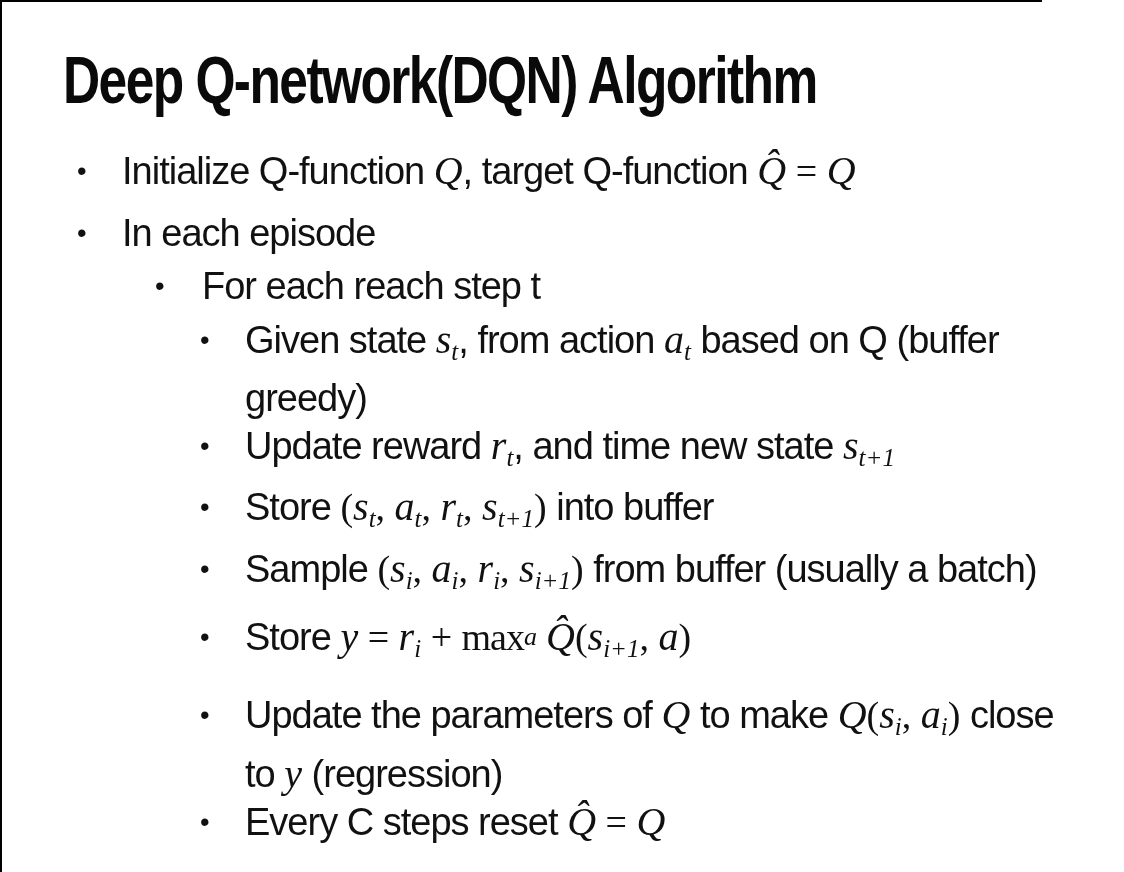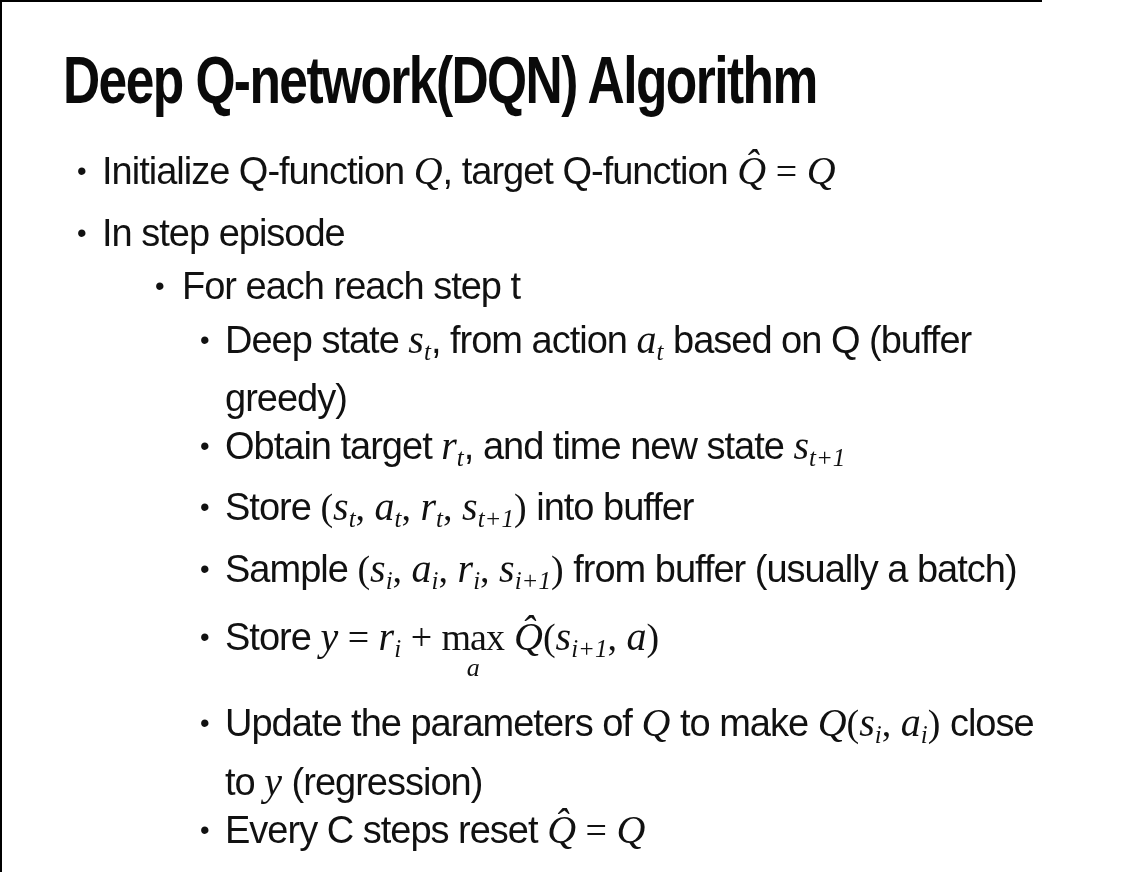--- a/index.html
+++ b/index.html
@@ -49,55 +49,55 @@
   .row.lvl3 .bullet { width: 25px; }
   .row:nth-child(1) { margin-bottom: 12px; }
   .row:nth-child(2) { margin-bottom: 3px; }
   .row:nth-child(3) { margin-bottom: 5px; }
   .row:nth-child(4) { margin-bottom: 0; }
   .row:nth-child(5) { margin-bottom: 2px; }
   .row:nth-child(6) { margin-bottom: 3px; }
   .row:nth-child(7) { margin-bottom: 9px; }
   .row:nth-child(8) { margin-bottom: 19px; }
   .row:nth-child(9) { margin-bottom: 0; }
-  .content { display: block; }
+  .content { display: block; margin-left: 20px; }
   .t  { font-family: "Liberation Sans", sans-serif; letter-spacing: -1px; }
   .m  { font-family: "Liberation Serif", serif; font-style: italic; font-size: 40px; letter-spacing: 0; }
   .p  { font-family: "Liberation Serif", serif; font-size: 38px; letter-spacing: 0; }
   .sb { font-family: "Liberation Serif", serif; font-style: italic; font-size: 25px; vertical-align: -7px; letter-spacing: 0; }
-  .mx { display: inline-flex; flex-direction: column; align-items: center; vertical-align: baseline; text-align: center; }
+  .mx { display: inline-flex; flex-direction: row; align-items: center; vertical-align: baseline; text-align: center; }
   .mx-t { font-family: "Liberation Serif", serif; font-size: 38px; line-height: 38px; }
   .mx-b { font-family: "Liberation Serif", serif; font-style: italic; font-size: 26px; line-height: 24px; margin-top: 0px; }
 </style>
 </head>
 <body>
 
 <div class="slide">
   <div class="topline"></div>
   <h1 class="title">Deep Q-network(DQN) Algorithm</h1>
   <div class="bullets" id="bullets">
       <div class="row lvl1">
         <span class="bullet">•</span>
         <div class="content"><span class="t">Initialize Q-function </span><span class="m">Q</span><span class="t">, target Q-function </span><span class="m">Q̂</span><span class="p"> = </span><span class="m">Q</span></div>
       </div>
       <div class="row lvl1">
         <span class="bullet">•</span>
-        <div class="content"><span class="t">In step episode</span></div>
+        <div class="content"><span class="t">In each episode</span></div>
       </div>
       <div class="row lvl2">
         <span class="bullet">•</span>
         <div class="content"><span class="t">For each reach step t</span></div>
       </div>
       <div class="row lvl3">
         <span class="bullet">•</span>
-        <div class="content"><span class="t">Deep state </span><span class="m">s</span><span class="sb">t</span><span class="t">, from action </span><span class="m">a</span><span class="sb">t</span><span class="t"> based on Q (buffer</span><br><span class="t">greedy)</span></div>
+        <div class="content"><span class="t">Given state </span><span class="m">s</span><span class="sb">t</span><span class="t">, from action </span><span class="m">a</span><span class="sb">t</span><span class="t"> based on Q (buffer</span><br><span class="t">greedy)</span></div>
       </div>
       <div class="row lvl3">
         <span class="bullet">•</span>
-        <div class="content"><span class="t">Obtain target </span><span class="m">r</span><span class="sb">t</span><span class="t">, and time new state </span><span class="m">s</span><span class="sb">t+1</span></div>
+        <div class="content"><span class="t">Update reward </span><span class="m">r</span><span class="sb">t</span><span class="t">, and time new state </span><span class="m">s</span><span class="sb">t+1</span></div>
       </div>
       <div class="row lvl3">
         <span class="bullet">•</span>
         <div class="content"><span class="t">Store </span><span class="p">(</span><span class="m">s</span><span class="sb">t</span><span class="p">, </span><span class="m">a</span><span class="sb">t</span><span class="p">, </span><span class="m">r</span><span class="sb">t</span><span class="p">, </span><span class="m">s</span><span class="sb">t+1</span><span class="p">)</span><span class="t"> into buffer</span></div>
       </div>
       <div class="row lvl3">
         <span class="bullet">•</span>
         <div class="content"><span class="t">Sample </span><span class="p">(</span><span class="m">s</span><span class="sb">i</span><span class="p">, </span><span class="m">a</span><span class="sb">i</span><span class="p">, </span><span class="m">r</span><span class="sb">i</span><span class="p">, </span><span class="m">s</span><span class="sb">i+1</span><span class="p">)</span><span class="t"> from buffer (usually a batch)</span></div>
       </div>
       <div class="row lvl3">

